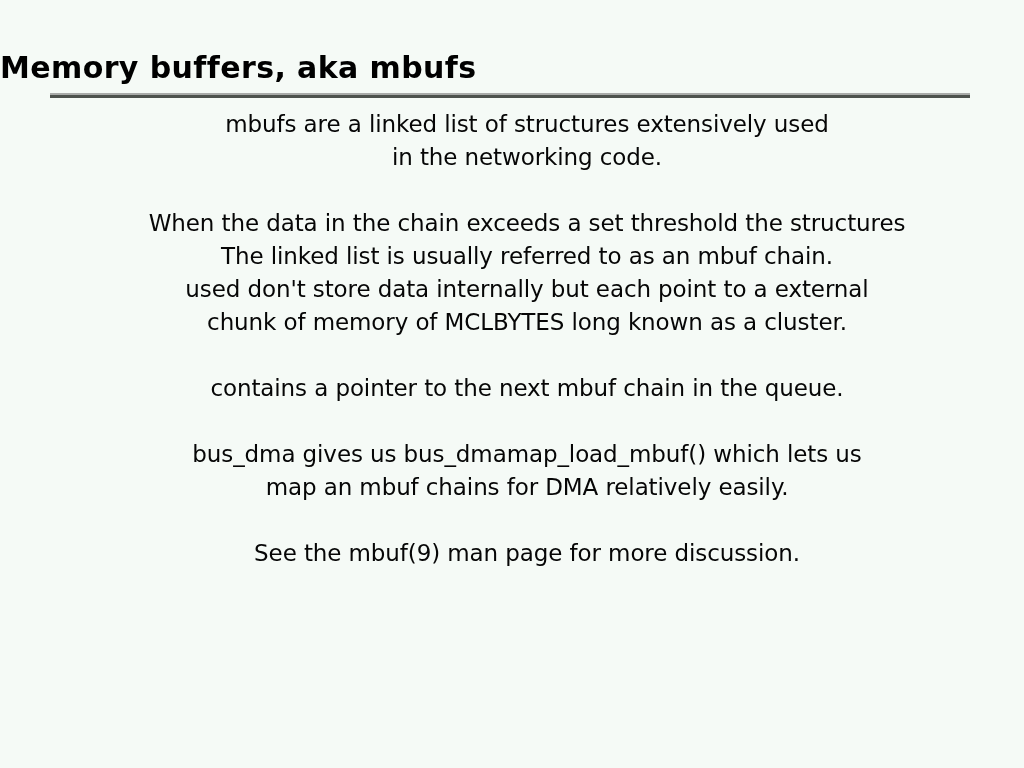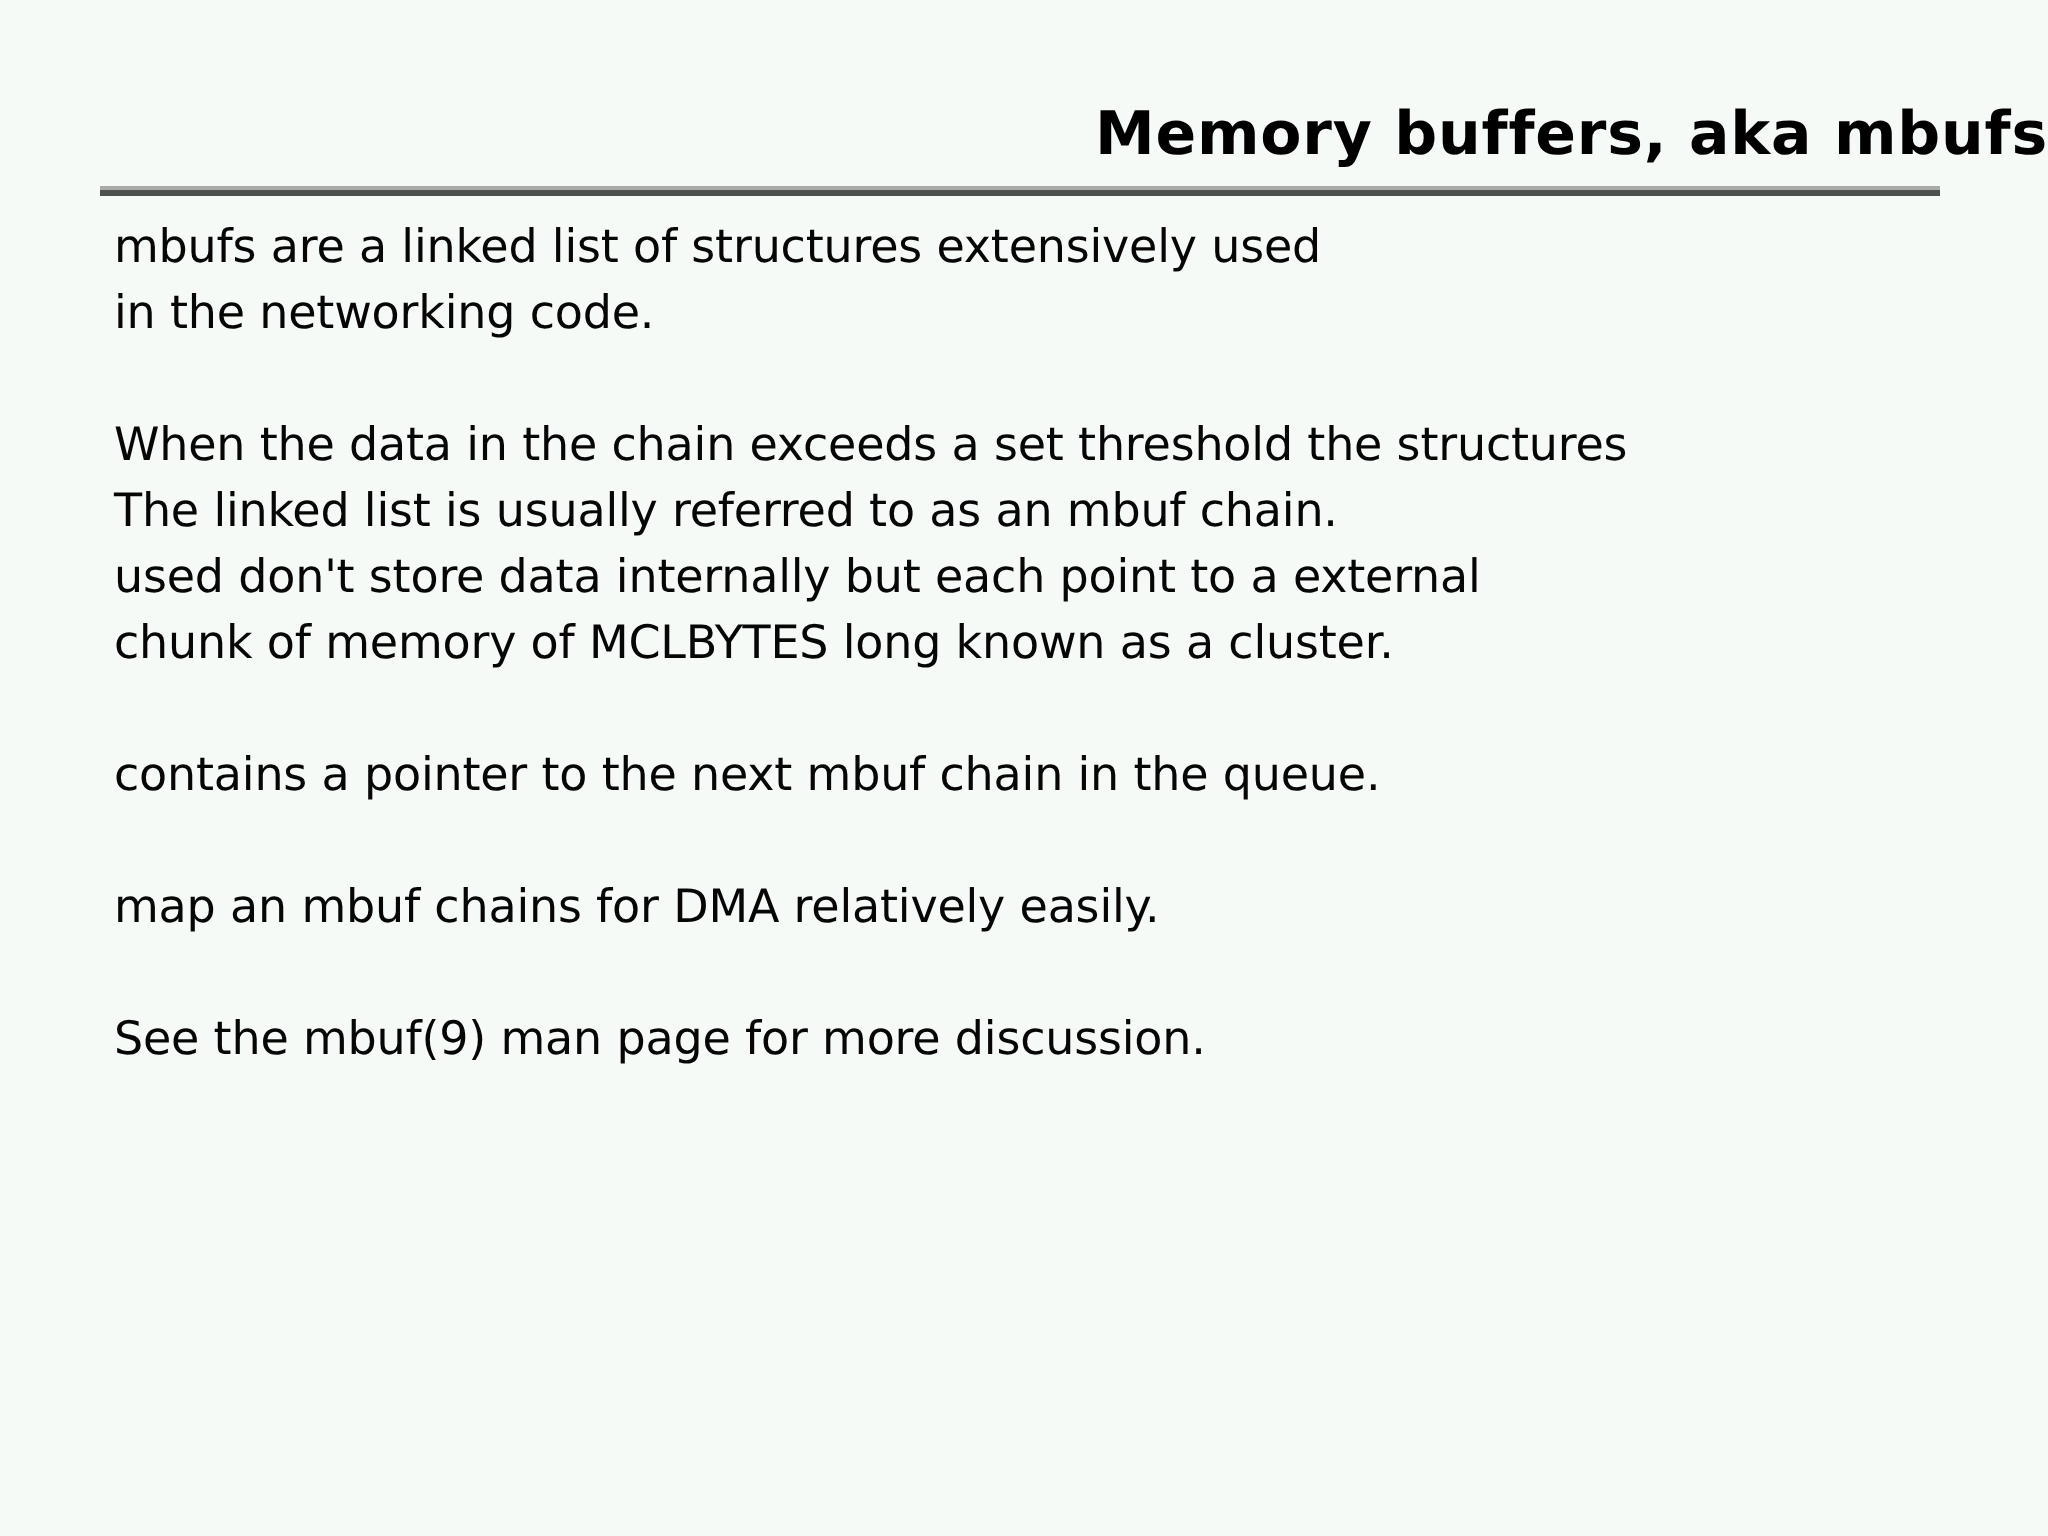--- a/index.html
+++ b/index.html
@@ -21,21 +21,21 @@
     background: #f5faf6;
     box-sizing: border-box;
   }
 
   
   #slide-title {
     position: absolute;
     left: 0;
     top: 50px;
     width: 1024px;
-    text-align: right;
+    text-align: left;
     font-family: "DejaVu Sans", sans-serif;
     font-weight: bold;
     font-size: 30px;
     line-height: 36px;
     letter-spacing: 0.4px;
     color: #000000;
     white-space: pre;
   }
 
   
@@ -71,20 +71,21 @@
   .para {
     margin: 0;
     padding: 0;
   }
   .para-gap {
     height: 33px;
   }
   .text-line {
     white-space: pre;
     display: block;
+    text-align: center;
   }
 </style>
 </head>
 <body>
 
 <div id="slide">
 
   <div id="slide-title">Memory buffers, aka mbufs</div>
 
   <div id="title-rule">
@@ -110,20 +111,21 @@
 
     <div class="para-gap"></div>
 
     <div class="para">
       <span class="text-line">contains a pointer to the next mbuf chain in the queue.</span>
     </div>
 
     <div class="para-gap"></div>
 
     <div class="para">
+      <span class="text-line">bus_dma gives us bus_dmamap_load_mbuf() which lets us</span>
       <span class="text-line">map an mbuf chains for DMA relatively easily.</span>
     </div>
 
     <div class="para-gap"></div>
 
     <div class="para">
       <span class="text-line">See the mbuf(9) man page for more discussion.</span>
     </div>
 
   </div>

